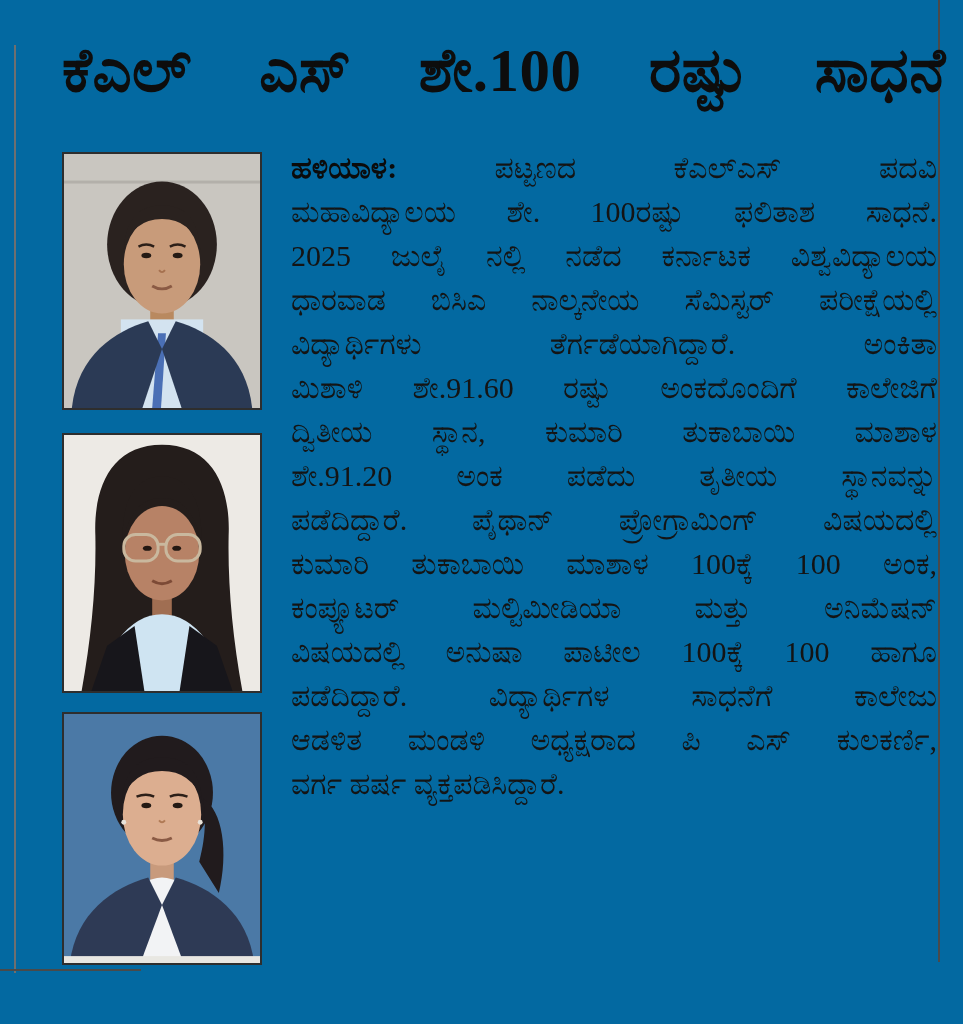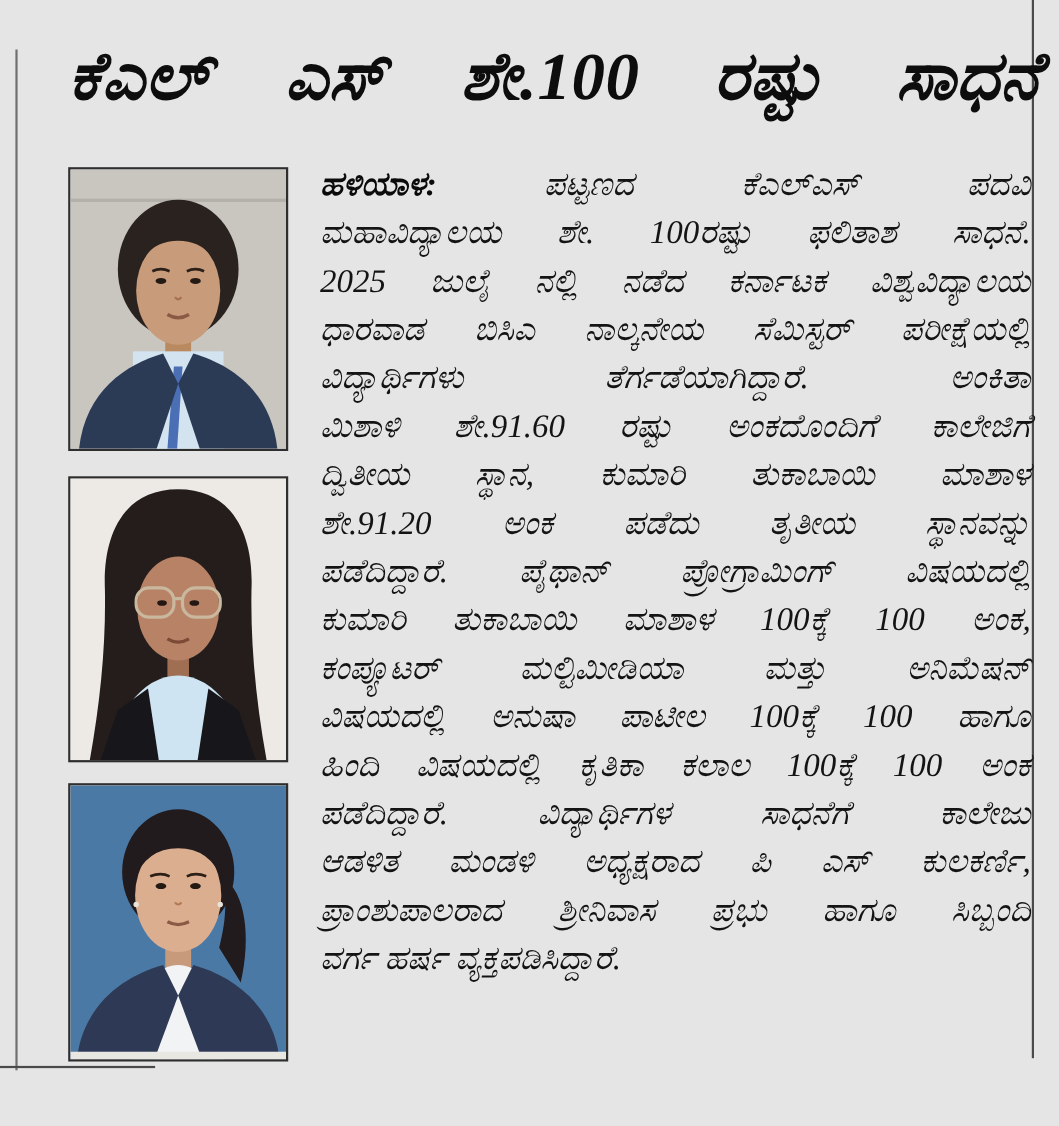--- a/index.html
+++ b/index.html
@@ -1,24 +1,23 @@
 <!DOCTYPE html>
 <html><head>
 <meta charset="utf-8">
 <style>
   * { margin:0; padding:0; box-sizing:border-box; }
   html,body { background:#ffffff; }
   .page {
     position:relative;
     width:963px; height:1024px;
-    background:#e5e5e5;
+    background:#0369a1;
     overflow:hidden;
     font-family:"Liberation Serif", serif;
     color:#161616;
-    font-style:italic;
   }
   .rule { position:absolute; background:#6f6f6f; }
   .rule-left   { left:14px;  top:45px;  width:2px;  height:928px; }
   .rule-right  { left:938px; top:0;     width:2px;  height:962px; background:#4a4a4a; }
   .rule-bottom { left:0;     top:969px; width:141px; height:2px;  background:#4a4a4a; }
 
   .headline {
     position:absolute; left:62px; top:16px; width:884px; height:118px;
     font-size:61px; font-weight:bold; color:#0d0d0d;
     text-align:justify; text-align-last:justify;
@@ -130,21 +129,19 @@
         <div class="jline">2025 ಜುಲೈ ನಲ್ಲಿ ನಡೆದ ಕರ್ನಾಟಕ ವಿಶ್ವವಿದ್ಯಾಲಯ</div>
         <div class="jline">ಧಾರವಾಡ ಬಿಸಿಎ ನಾಲ್ಕನೇಯ ಸೆಮಿಸ್ಟರ್ ಪರೀಕ್ಷೆಯಲ್ಲಿ</div>
         <div class="jline">ವಿದ್ಯಾರ್ಥಿಗಳು ತೆರ್ಗಡೆಯಾಗಿದ್ದಾರೆ. ಅಂಕಿತಾ</div>
         <div class="jline">ಮಿಶಾಳಿ ಶೇ.91.60 ರಷ್ಟು ಅಂಕದೊಂದಿಗೆ ಕಾಲೇಜಿಗೆ</div>
         <div class="jline">ದ್ವಿತೀಯ ಸ್ಥಾನ, ಕುಮಾರಿ ತುಕಾಬಾಯಿ ಮಾಶಾಳ</div>
         <div class="jline">ಶೇ.91.20 ಅಂಕ ಪಡೆದು ತೃತೀಯ ಸ್ಥಾನವನ್ನು</div>
         <div class="jline">ಪಡೆದಿದ್ದಾರೆ. ಪೈಥಾನ್ ಪ್ರೋಗ್ರಾಮಿಂಗ್ ವಿಷಯದಲ್ಲಿ</div>
         <div class="jline">ಕುಮಾರಿ ತುಕಾಬಾಯಿ ಮಾಶಾಳ 100ಕ್ಕೆ 100 ಅಂಕ,</div>
         <div class="jline">ಕಂಪ್ಯೂಟರ್ ಮಲ್ಟಿಮೀಡಿಯಾ ಮತ್ತು ಅನಿಮೆಷನ್</div>
         <div class="jline">ವಿಷಯದಲ್ಲಿ ಅನುಷಾ ಪಾಟೀಲ 100ಕ್ಕೆ 100 ಹಾಗೂ</div>
-        <div class="jline">ಹಿಂದಿ ವಿಷಯದಲ್ಲಿ ಕೃತಿಕಾ ಕಲಾಲ 100ಕ್ಕೆ 100 ಅಂಕ</div>
         <div class="jline">ಪಡೆದಿದ್ದಾರೆ. ವಿದ್ಯಾರ್ಥಿಗಳ ಸಾಧನೆಗೆ ಕಾಲೇಜು</div>
         <div class="jline">ಆಡಳಿತ ಮಂಡಳಿ ಅಧ್ಯಕ್ಷರಾದ ಪಿ ಎಸ್ ಕುಲಕರ್ಣಿ,</div>
-        <div class="jline">ಪ್ರಾಂಶುಪಾಲರಾದ ಶ್ರೀನಿವಾಸ ಪ್ರಭು ಹಾಗೂ ಸಿಬ್ಬಂದಿ</div>
         <div class="jline lastline">ವರ್ಗ ಹರ್ಷ ವ್ಯಕ್ತಪಡಿಸಿದ್ದಾರೆ.</div>
       </div>
   </div>
 
 </div>
 
 </body></html>

